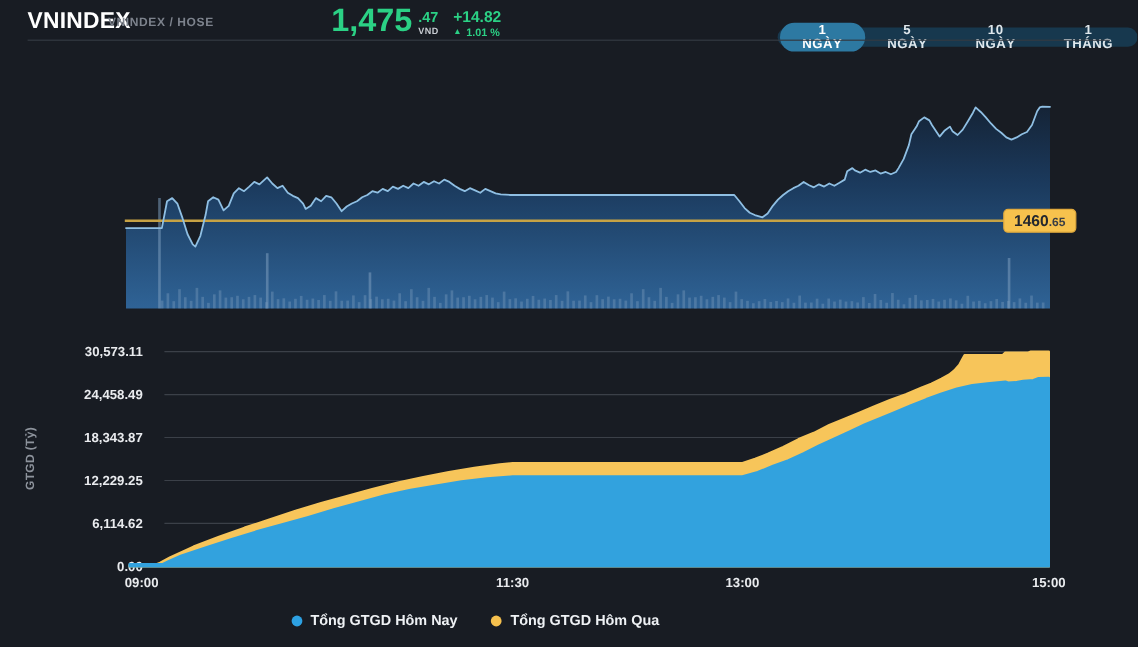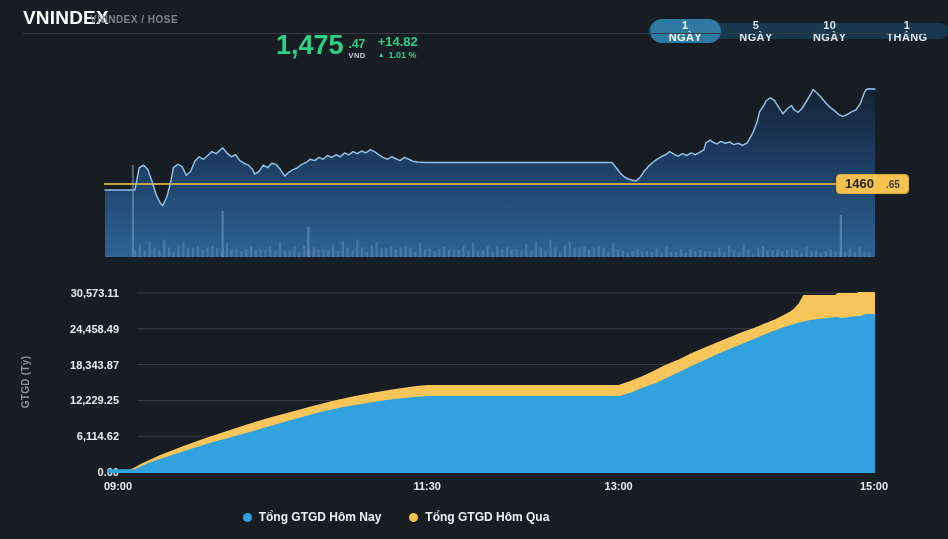--- a/index.html
+++ b/index.html
@@ -2,21 +2,21 @@
 <html><head>
 <meta charset="utf-8">
 <style>
   html,body{margin:0;padding:0;background:#181c23;}
   .app{position:relative;width:948px;height:539px;background:#181c23;overflow:hidden;
        font-family:"Liberation Sans","DejaVu Sans",sans-serif;-webkit-font-smoothing:antialiased;}
   
   .hdr-title{position:absolute;left:23px;top:7px;font-size:19px;font-weight:bold;color:#ffffff;letter-spacing:.2px;}
   .hdr-sub{position:absolute;left:90px;top:14px;font-size:10px;font-weight:bold;color:#7d838d;letter-spacing:.5px;}
   .divider{position:absolute;left:23px;top:33px;width:902px;height:1px;background:#343a43;}
-  .price-wrap{position:absolute;left:276px;top:3px;display:flex;align-items:flex-end;margin-top:28px;}
+  .price-wrap{position:absolute;left:276px;top:3px;display:flex;align-items:center;}
   .price-big{font-size:27px;line-height:29px;font-weight:bold;color:#2bd185;}
   .price-col{display:flex;flex-direction:column;margin-left:5px;}
   .price-dec{font-size:12px;font-weight:bold;color:#2bd185;margin-top:3px;line-height:12px;}
   .price-cur{font-size:7.5px;font-weight:bold;color:#c9cdd3;letter-spacing:.4px;margin-top:1px;}
   .chg-col{display:flex;flex-direction:column;margin-left:12px;}
   .chg-val{font-size:13px;font-weight:bold;color:#2bd185;margin-top:3px;line-height:13px;}
   .chg-pct{display:flex;align-items:center;font-size:9px;font-weight:bold;color:#2bd185;margin-top:2px;}
   .chg-arrow{font-size:7px;margin-right:4px;line-height:8px;}
   
   .tabbar{position:absolute;left:648px;top:23px;height:16px;background:#17384e;border-radius:12px;
@@ -25,21 +25,21 @@
        font-size:11px;font-weight:bold;letter-spacing:.4px;padding:0 15px;border-radius:12px;cursor:pointer;}
   .tab.active{background:#2d79a2;color:#ffffff;}
   
   svg.chart{position:absolute;left:0;display:block;}
   #priceChart{top:0;}
   #volChart{top:270px;}
   .ref-badge{position:absolute;left:836px;top:174px;height:20px;padding:0 8px;background:#f7c24d;
              border:1px solid #e0a93c;border-radius:4px;display:flex;align-items:baseline;justify-content:center;
              box-sizing:border-box;}
   .ref-int{font-size:13px;font-weight:bold;color:#23272e;line-height:18px;}
-  .ref-dec{font-size:10px;font-weight:bold;color:#3a3e45;margin-left:12px;}
+  .ref-dec{font-size:10px;font-weight:bold;color:#3a3e45;}
   .ylab-rot{position:absolute;left:-23px;top:375px;width:100px;height:14px;text-align:center;
             transform:rotate(-90deg);font-size:10px;font-weight:bold;color:#8d939c;letter-spacing:.3px;}
   .xlabels{position:absolute;left:0;top:480px;width:948px;height:14px;}
   .xlab{position:absolute;transform:translateX(-50%);font-size:11px;font-weight:bold;color:#e9ebee;}
   
   .legend{position:absolute;left:0;top:510px;width:792px;display:flex;justify-content:center;gap:28px;}
   .leg-item{display:flex;align-items:center;gap:7px;}
   .leg-dot{width:9px;height:9px;border-radius:50%;}
   .leg-txt{font-size:12px;font-weight:bold;color:#eef1f4;}
 </style>

